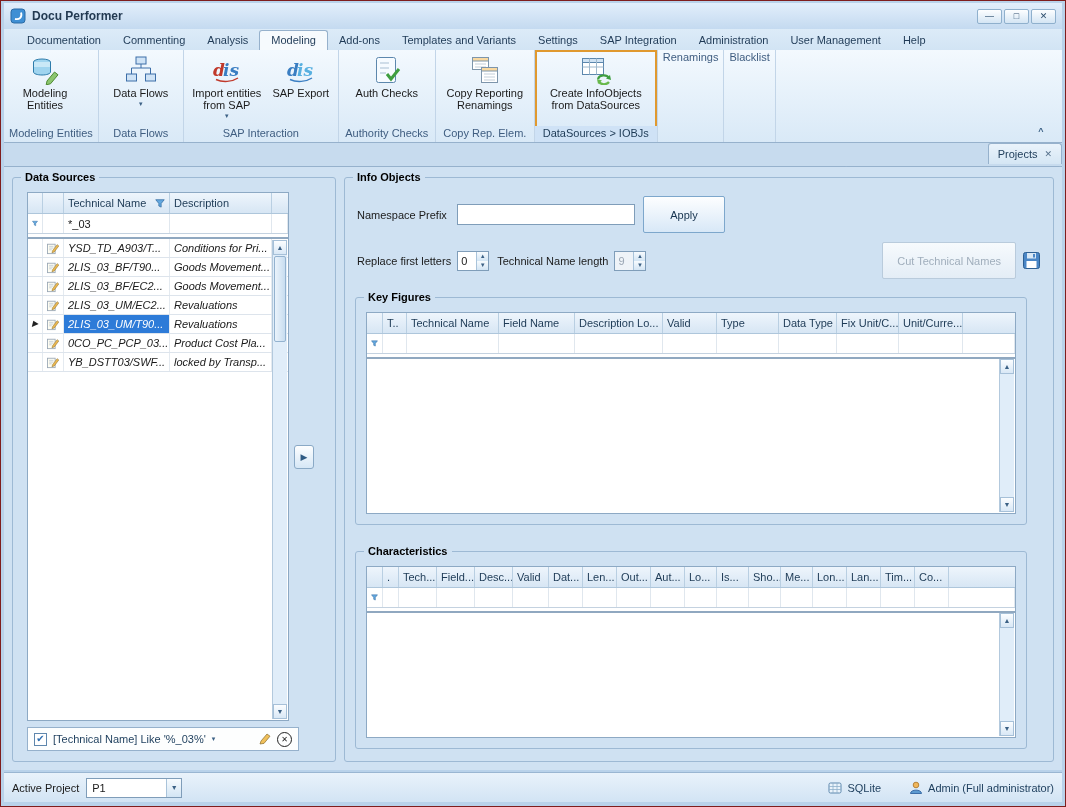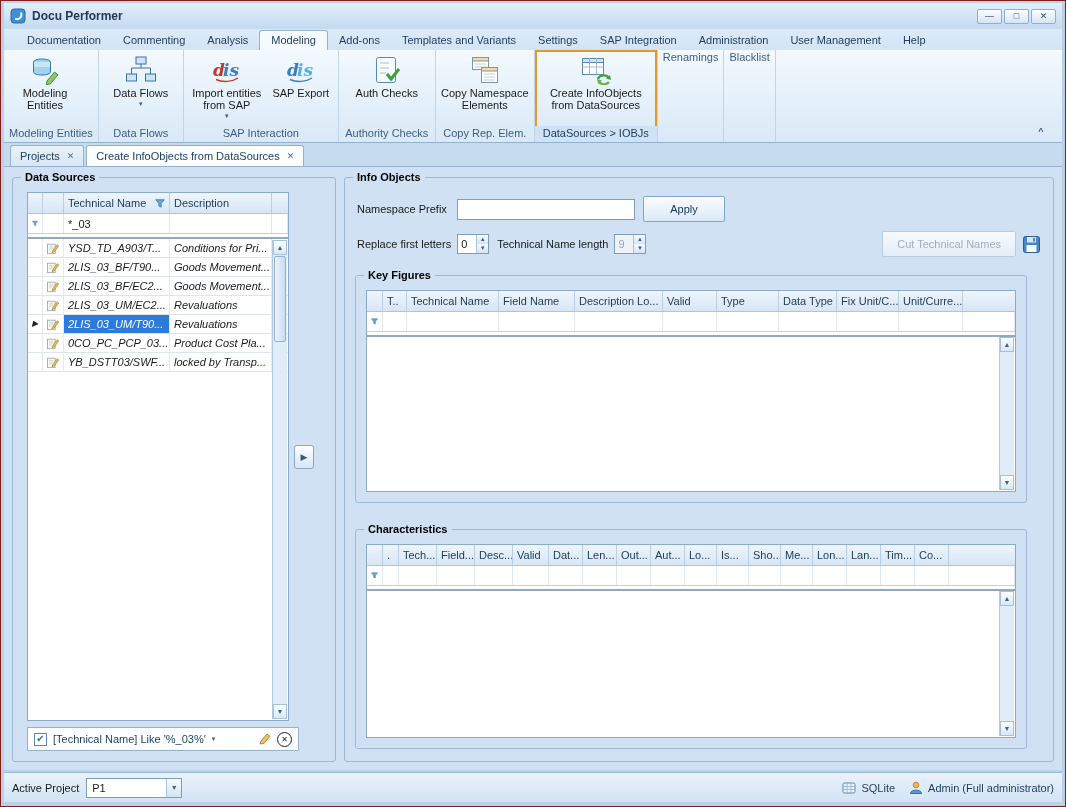--- a/index.html
+++ b/index.html
@@ -31,21 +31,21 @@
   .rlbl { text-align:center; line-height:12px; margin-top:2px; color:#1b1b1b; }
   .rdd { font-size:7px; color:#3c6185; line-height:7px; margin-top:1px; }
   .rg-label { height:16px; text-align:center; color:#3f5d80; line-height:15px; padding:0 5px; white-space:nowrap; }
   .ribbon-group.hl .rg-label { background:#cfe2f6; color:#1d3a55; }
   .ribbon-fill { flex:1; }
   .ribbon-collapse { position:absolute; right:12px; bottom:3px; width:18px; height:14px; text-align:center; font-size:9px;
     color:#3c6185; line-height:13px; font-weight:bold; }
 
   
   .doctabs { position:absolute; top:142px; left:3px; right:3px; height:24px; background:#c7dbee;
-    border-bottom:1px solid #96b1cc; display:flex; align-items:flex-end; padding-left:6px; gap:2px; }
+    border-bottom:1px solid #96b1cc; display:flex; align-items:flex-end; padding-left:6px; gap:2px;flex-direction:column; }
   .doctab { display:flex; align-items:center; gap:7px; padding:4px 9px 4px; border:1px solid #96b1cc; border-bottom:none;
     border-radius:3px 3px 0 0; background:linear-gradient(#eaf3fb,#d5e6f4); color:#23415e; white-space:nowrap; }
   .doctab.active { background:#fbfdff; }
   .tab-close { font-size:9px; color:#56718c; line-height:9px; }
 
   
   .content { position:absolute; top:166px; left:3px; right:3px; bottom:36px; background:#cfe1f2; padding:10px 8px 8px; display:flex; gap:8px; }
   .groupbox { position:relative; border:1px solid #9db9d4; border-radius:3px; padding:14px 10px 10px; }
   .gb-label { position:absolute; top:-7px; left:8px; background:#cfe1f2; padding:0 4px; font-weight:bold; color:#000; }
   .left-panel { width:324px; display:flex; flex-direction:column; }
@@ -56,21 +56,21 @@
   
   .combo { display:inline-flex; border:1px solid #7f9db9; background:#fff; height:20px; align-items:stretch; }
   .combo-val { padding:3px 5px; flex:1; overflow:hidden; white-space:nowrap; }
   .combo-btn { width:15px; background:linear-gradient(#f7fbfe,#d3e5f4); border-left:1px solid #a9c3da; display:flex; align-items:center; justify-content:center; font-size:7px; color:#3c6185; }
   .spin { display:inline-flex; border:1px solid #7f9db9; background:#fff; height:20px; width:32px; }
   .spin-val { flex:1; padding:3px 3px; text-align:left; }
   .spin-arrows { width:12px; display:flex; flex-direction:column; border-left:1px solid #a9c3da; }
   .spin-arrows .sa { flex:1; font-size:6px; line-height:8px; text-align:center; color:#3c6185; background:linear-gradient(#f7fbfe,#d3e5f4); }
   .spin.disabled { background:#eef3f8; }
   .spin.disabled .spin-val { color:#9aa6b4; }
-  .btn { font-family:"Liberation Sans",sans-serif; font-size:11px; height:26px; padding:0 14px; border:1px solid #7da7cc; border-radius:2px;
+  .btn { font-family:"Liberation Sans",sans-serif; font-size:11px; height:37px; padding:0 14px; border:1px solid #7da7cc; border-radius:2px;
     background:linear-gradient(#fdfeff,#d8e8f7); color:#17344f; }
   .btn.disabled { border-color:#b9cbdc; color:#a0aebc; background:linear-gradient(#f6fafd,#e4edf6); }
   .textbox { height:21px; border:1px solid #7f9db9; background:#fff; padding:0 4px; font-family:"Liberation Sans",sans-serif; font-size:11px; width:178px; }
 
   
   .grid { position:relative; background:#fff; border:1px solid #8da9c4; display:flex; flex-direction:column; overflow:hidden; }
   .g-header { display:flex; height:21px; background:linear-gradient(#eef5fc,#d7e6f4); border-bottom:1px solid #aec6db; flex:none; }
   .g-h-cell { border-right:1px solid #b9cfe2; padding:3px 4px; color:#1d3a55; overflow:hidden; white-space:nowrap; display:flex; align-items:center; justify-content:space-between; flex:none; }
   .g-h-fill { flex:1; border-right:none; }
   .g-filter { display:flex; height:20px; background:#fff; border-bottom:1px solid #c4d2e0; flex:none; }
@@ -110,21 +110,21 @@
   .io-row1 { display:flex; align-items:center; margin:4px 2px 0 2px; flex:none; }
   .io-row2 { display:flex; align-items:center; margin:9px 2px 0 2px; flex:none; }
   .kf-box { height:228px; margin-top:18px; display:flex; flex-direction:column; flex:none; margin-right:16px; }
   .char-box { flex:1; margin-top:26px; margin-bottom:2px; display:flex; flex-direction:column; margin-right:16px; min-height:0; }
   .io-grid { flex:1; min-height:0; }
   .flexsp { flex:1; }
 
   
   .statusbar { position:absolute; left:3px; right:3px; bottom:4px; height:30px; border-top:1px solid #9ab6d2;
     background:linear-gradient(#e9f2fb,#d2e4f4); display:flex; align-items:center; padding:0 8px; gap:7px; }
-  .sb-right { margin-left:auto; display:flex; align-items:center; gap:14px;justify-content:space-between; }
+  .sb-right { margin-left:auto; display:flex; align-items:center; gap:28px;justify-content:space-between; }
   .sb-item { display:flex; align-items:center; gap:5px; color:#1c3d5c; }
 
   svg { display:block; }
 </style>
 </head>
 <body>
 
 <div class="window">
 
   <div class="titlebar">
@@ -242,21 +242,21 @@
           <span class="ricon">
             <svg width="30" height="30" viewBox="0 0 30 30">
                 <rect x="2.5" y="2.5" width="16" height="12" fill="#ffffff" stroke="#7d95ab"></rect>
                 <rect x="2.5" y="2.5" width="16" height="3.5" fill="#f9d9a1" stroke="#7d95ab"></rect>
                 <path d="M5 9h11M5 12h11" stroke="#c3cfda"></path>
                 <rect x="11.5" y="12.5" width="16" height="15" fill="#ffffff" stroke="#7d95ab"></rect>
                 <rect x="11.5" y="12.5" width="16" height="3.5" fill="#f9d9a1" stroke="#7d95ab"></rect>
                 <path d="M14 19h11M14 22h11M14 25h11" stroke="#c3cfda"></path>
               </svg>
           </span>
-          <span class="rlbl">Copy Namespace Elements</span>
+          <span class="rlbl">Copy Reporting Renamings</span>
         </div>
       </div>
       <div class="rg-label">Copy Rep. Elem.</div>
     </div>
 
     <div class="ribbon-group hl">
       <div class="rg-buttons">
         <div class="ribbon-btn" style="width:116px">
           <span class="ricon">
             <svg width="30" height="30" viewBox="0 0 30 30">

